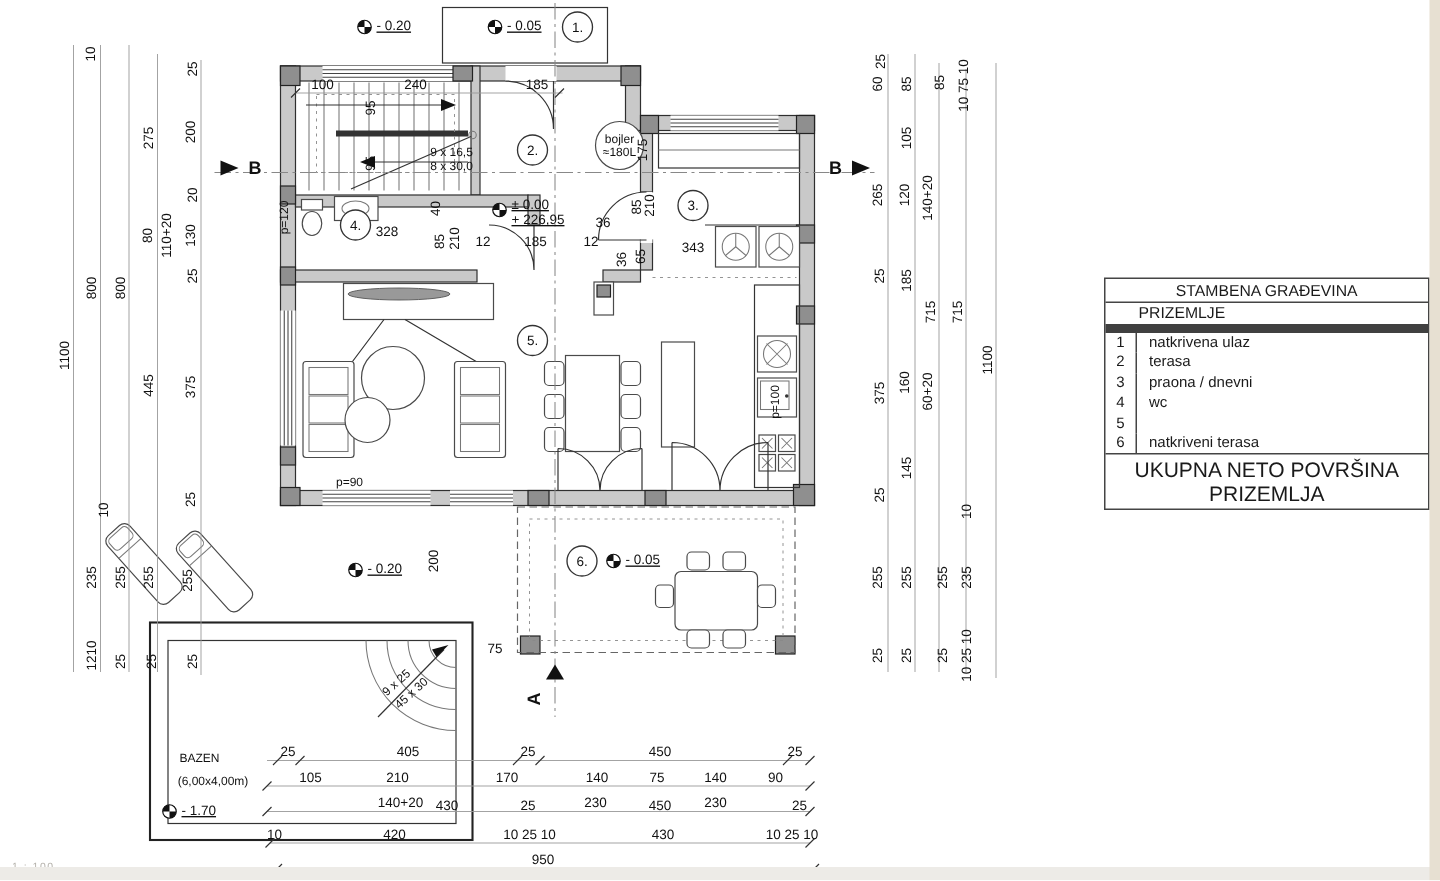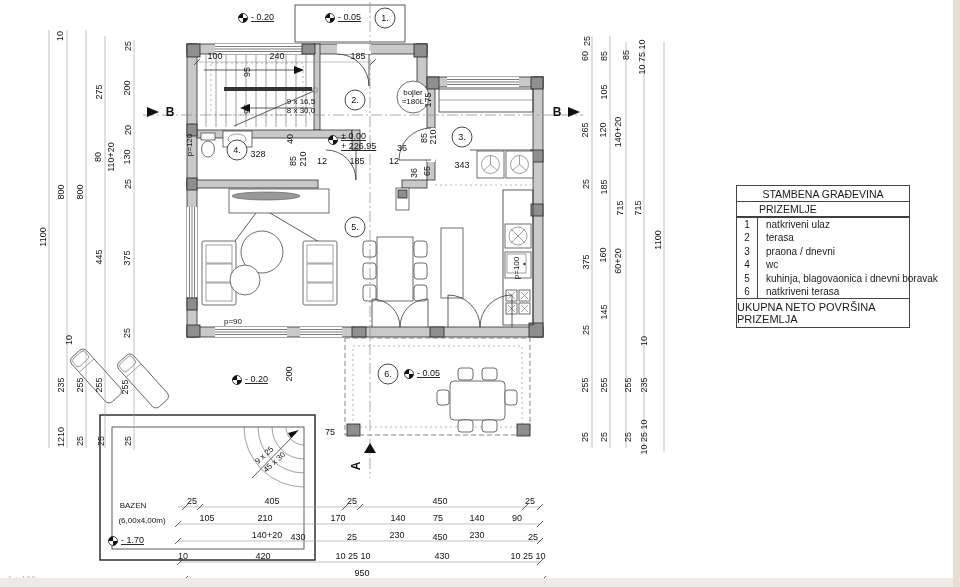--- a/index.html
+++ b/index.html
@@ -24,27 +24,27 @@
   .dim{font-size:9px;fill:#111;text-anchor:middle;}
   .ann{font-size:8px;fill:#111;text-anchor:middle;}
   .room circle{fill:#fff;stroke:#333;stroke-width:.9;}
   .room text{font-size:9px;fill:#111;text-anchor:middle;}
   .elev circle{fill:#fff;stroke:#111;stroke-width:.8;}
   .elev .quad{fill:#111;stroke:none;}
   .elev text{font-size:9px;fill:#111;text-anchor:start;text-decoration:underline;}
   .sec{font-size:12px;font-weight:bold;fill:#111;text-anchor:middle;}
   .arrowhead{fill:#111;stroke:none;}
   
-  .legend{position:absolute;left:736px;top:185px;width:174px;border:1.3px solid #444;background:#fff;font-size:10px;color:#1a1a1a;box-sizing:border-box;}
+  .legend{position:absolute;left:736px;top:185px;width:217px;border:1.3px solid #444;background:#fff;font-size:10px;color:#1a1a1a;box-sizing:border-box;}
   .lg-title{text-align:center;padding:2px 0 1px;border-bottom:1px solid #444;font-size:10.5px;}
-  .lg-sub{padding:1px 0 1px 22px;border-bottom:2px solid #404040;font-size:10.5px;}
+  .lg-sub{padding:1px 0 1px 22px;border-bottom:6px solid #404040;font-size:10.5px;}
   .lg-row{display:flex;line-height:13.4px;}
   .lg-num{width:20px;text-align:center;border-right:1px solid #444;flex:0 0 auto;}
   .lg-label{padding-left:8px;white-space:nowrap;}
-  .lg-footer{border-top:1px solid #444;padding:2px 0;font-size:11px;}
+  .lg-footer{text-align:center;border-top:1px solid #444;padding:2px 0;font-size:14px;}
   .scale-note{position:absolute;left:8px;top:575px;font-size:7px;color:#b5b2ac;letter-spacing:1px;}
   .strip-bottom{position:absolute;left:0;top:578px;width:960px;height:9px;background:#edebe7;}
   .strip-right{position:absolute;left:953px;top:0;width:7px;height:587px;background:#e7e0d2;}
 </style>
 </head>
 <body>
 
 <div class="canvas">
 
 <svg width="960" height="587" viewBox="0 0 960 587">
@@ -428,37 +428,36 @@
 
 </svg>
 
 <div class="legend">
   <div class="lg-title">STAMBENA GRAĐEVINA</div>
   <div class="lg-sub">PRIZEMLJE</div>
   <div>
 
   <div class="lg-row">
       <span class="lg-num">1</span>
-      <span class="lg-label">natkriveni ulaz</span>
+      <span class="lg-label">natkrivena ulaz</span>
     </div>
         <div class="lg-row">
       <span class="lg-num">2</span>
       <span class="lg-label">terasa</span>
     </div>
         <div class="lg-row">
       <span class="lg-num">3</span>
       <span class="lg-label">praona / dnevni</span>
     </div>
         <div class="lg-row">
       <span class="lg-num">4</span>
       <span class="lg-label">wc</span>
     </div>
         <div class="lg-row">
       <span class="lg-num">5</span>
-      <span class="lg-label">kuhinja, blagovaonica i dnevni boravak</span>
     </div>
         <div class="lg-row">
       <span class="lg-num">6</span>
       <span class="lg-label">natkriveni terasa</span>
     </div>
       </div>
   <div class="lg-footer">UKUPNA NETO POVRŠINA PRIZEMLJA</div>
 </div>
 
 <div class="scale-note">1 : 100</div>

